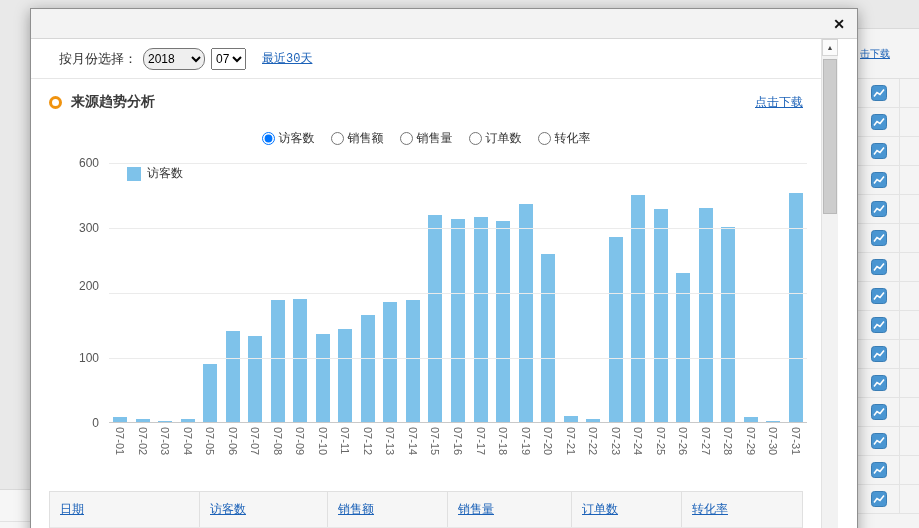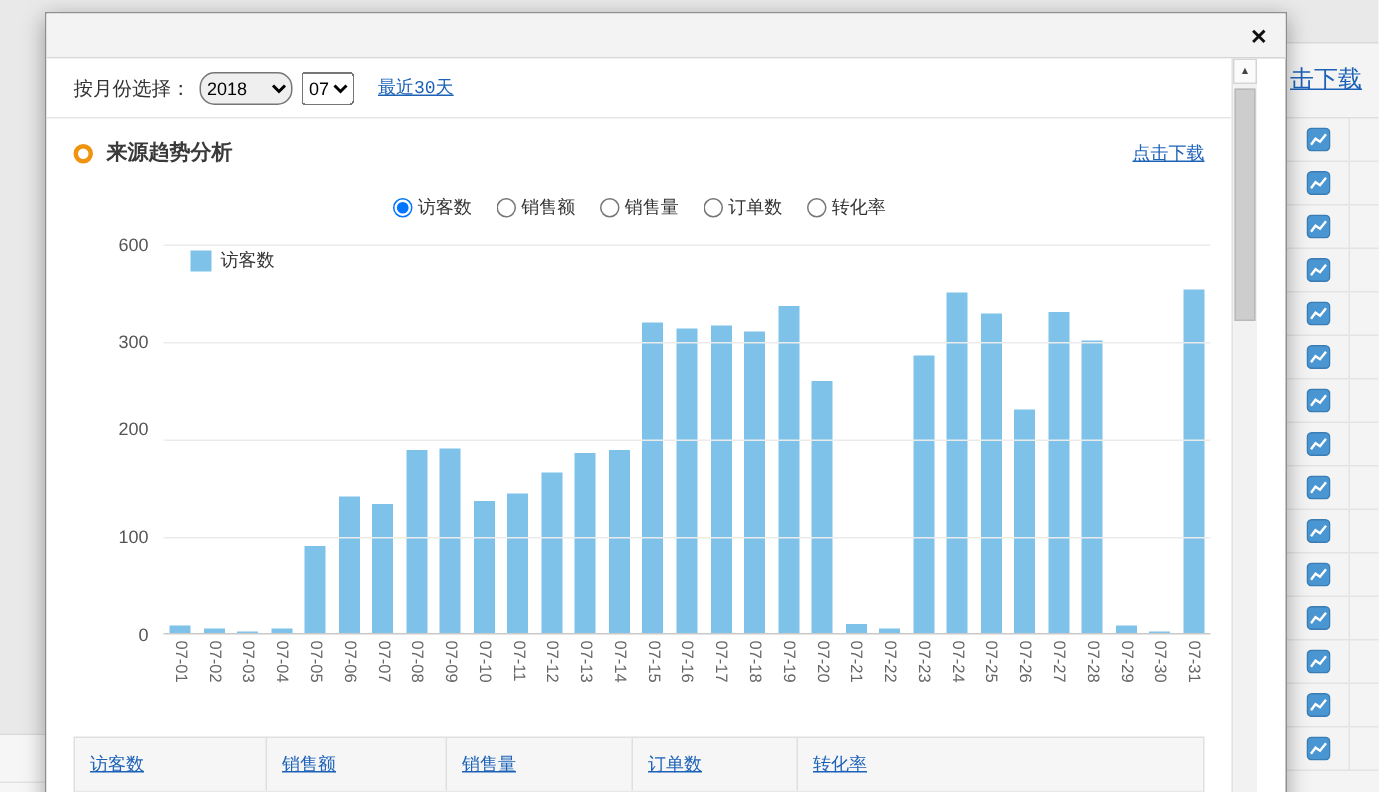--- a/index.html
+++ b/index.html
@@ -14,38 +14,38 @@
 
   
   .bg-left { position:absolute; left:0; top:0; width:30px; bottom:0; background:#e9e9e9; }
   .bg-left-table { position:absolute; left:0; bottom:0; width:30px; height:39px;
     background:#f6f6f6; border-top:1px solid #d9d9d9; }
   .bg-left-table:after { content:""; position:absolute; left:0; right:0; bottom:6px; border-top:1px solid #e2e2e2; display:block; }
 
   .bg-right { position:absolute; left:858px; right:0; top:28px; bottom:0;
     background:#f4f4f4; border-top:1px solid #d9d9d9; }
   .bg-link-row { height:50px; border-bottom:1px solid #dfdfdf; display:flex; align-items:center; padding-left:2px; }
-  .bg-link-row a { font-size:16px; white-space:nowrap; overflow:hidden; }
+  .bg-link-row a { font-size:10px; white-space:nowrap; overflow:hidden; }
   .bg-row { height:29px; border-bottom:1px solid #e3e3e3; display:flex; }
   .bg-icon-cell { width:42px; border-right:1px solid #e3e3e3; display:flex; align-items:center; justify-content:center; cursor:pointer; }
   .bg-rest { flex:1; }
 
   
   .modal { position:absolute; left:30px; top:8px; width:828px; height:545px;
     background:#fff; border:1px solid #8f8f8f; box-shadow:0 3px 14px rgba(0,0,0,.35); }
   .modal-titlebar { height:30px; background:#f3f3f3; border-bottom:1px solid #d6d6d6;
     display:flex; align-items:center; padding:0 12px; }
   .modal-title { font-size:13px; font-weight:bold; color:#1a1a1a; }
   .modal-close { margin-left:auto; font-size:14px; font-weight:bold; color:#111;
     background:none; border:none; cursor:pointer; line-height:1; font-family:inherit; }
 
   .modal-body { position:absolute; top:30px; left:0; width:790px; bottom:0; background:#fff; overflow:hidden; }
 
   
-  .filter-row { height:40px; border-bottom:1px solid #e6e6e6; display:flex; align-items:center; padding:0 18px; }
+  .filter-row { height:40px; border-bottom:1px solid #e6e6e6; display:flex; align-items:center; padding:0 28px; }
   .filter-label { font-size:13px; color:#333; }
   .filter-row select { font-size:12px; height:22px; margin-left:6px; font-family:inherit; }
   .sel-year { width:62px;border-radius:10px; }
   .sel-month { width:35px; }
   .recent-link { font-size:12px; margin-left:16px;font-family:Liberation Mono, monospace; }
 
   
   .section-row { display:flex; align-items:center; padding:12px 18px 4px 18px; height:38px; }
   .section-dot { width:13px; height:13px; border:3px solid var(--orange); border-radius:50%; background:#fff; }
   .section-title { font-size:14px; font-weight:bold; color:#3a3a3a; margin-left:9px; }
@@ -484,20 +484,21 @@
           </div>
         </div>
       <div class="legend">
         <span class="legend-swatch"></span>
         <span>访客数</span>
       </div>
     </div>
 
     <div class="trend-table">
       <div class="thead">
+          <div class="th" style="width: 150px;"><a>日期</a></div>
           <div class="th" style="width: 128px;"><a>访客数</a></div>
           <div class="th" style="width: 120px;"><a>销售额</a></div>
           <div class="th" style="width: 124px;"><a>销售量</a></div>
           <div class="th" style="width: 110px;"><a>订单数</a></div>
           <div class="th" style="width: 120px; flex: 1 1 0%; border-right: none;"><a>转化率</a></div>
         </div>
       <div class="trow-stub"></div>
     </div>
 
   </div>

